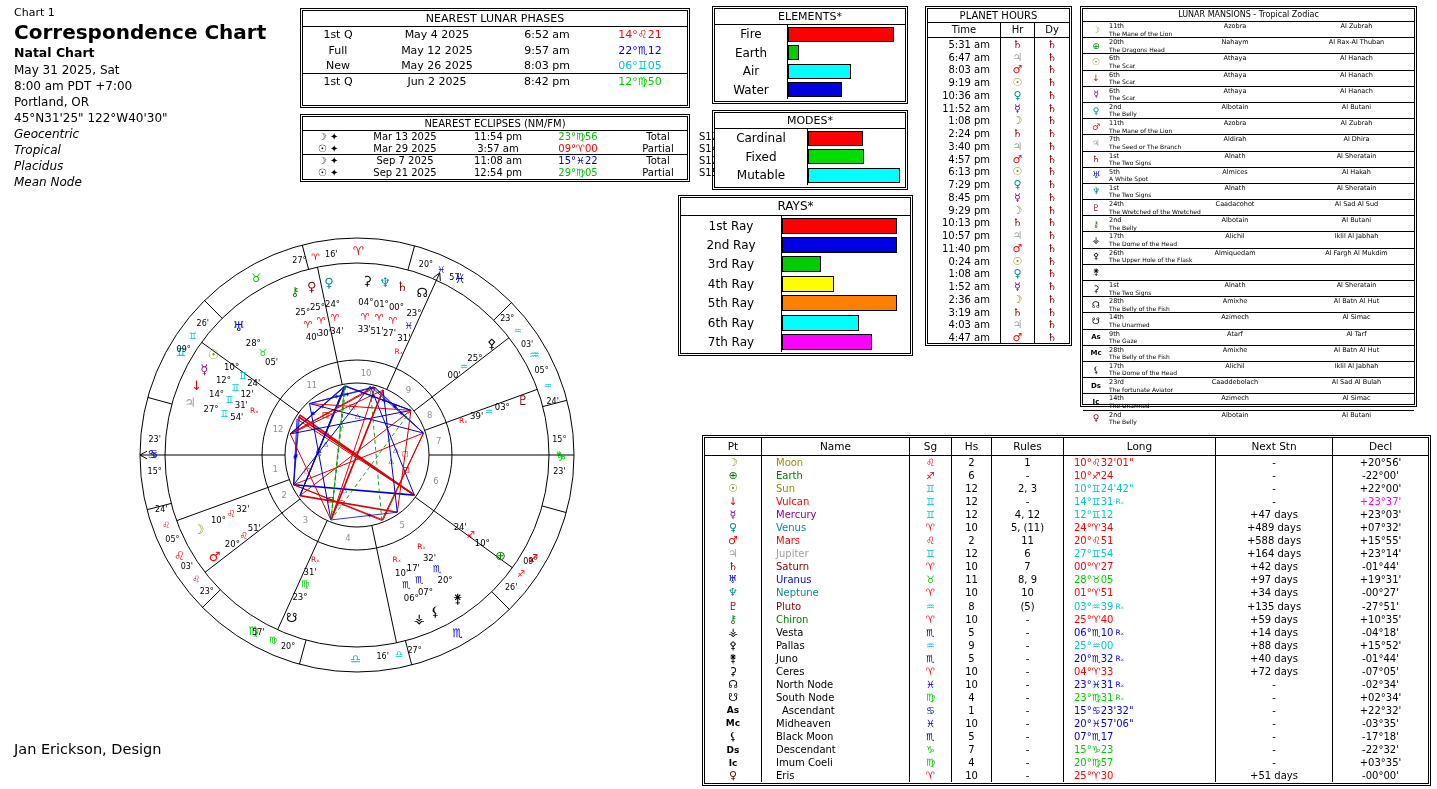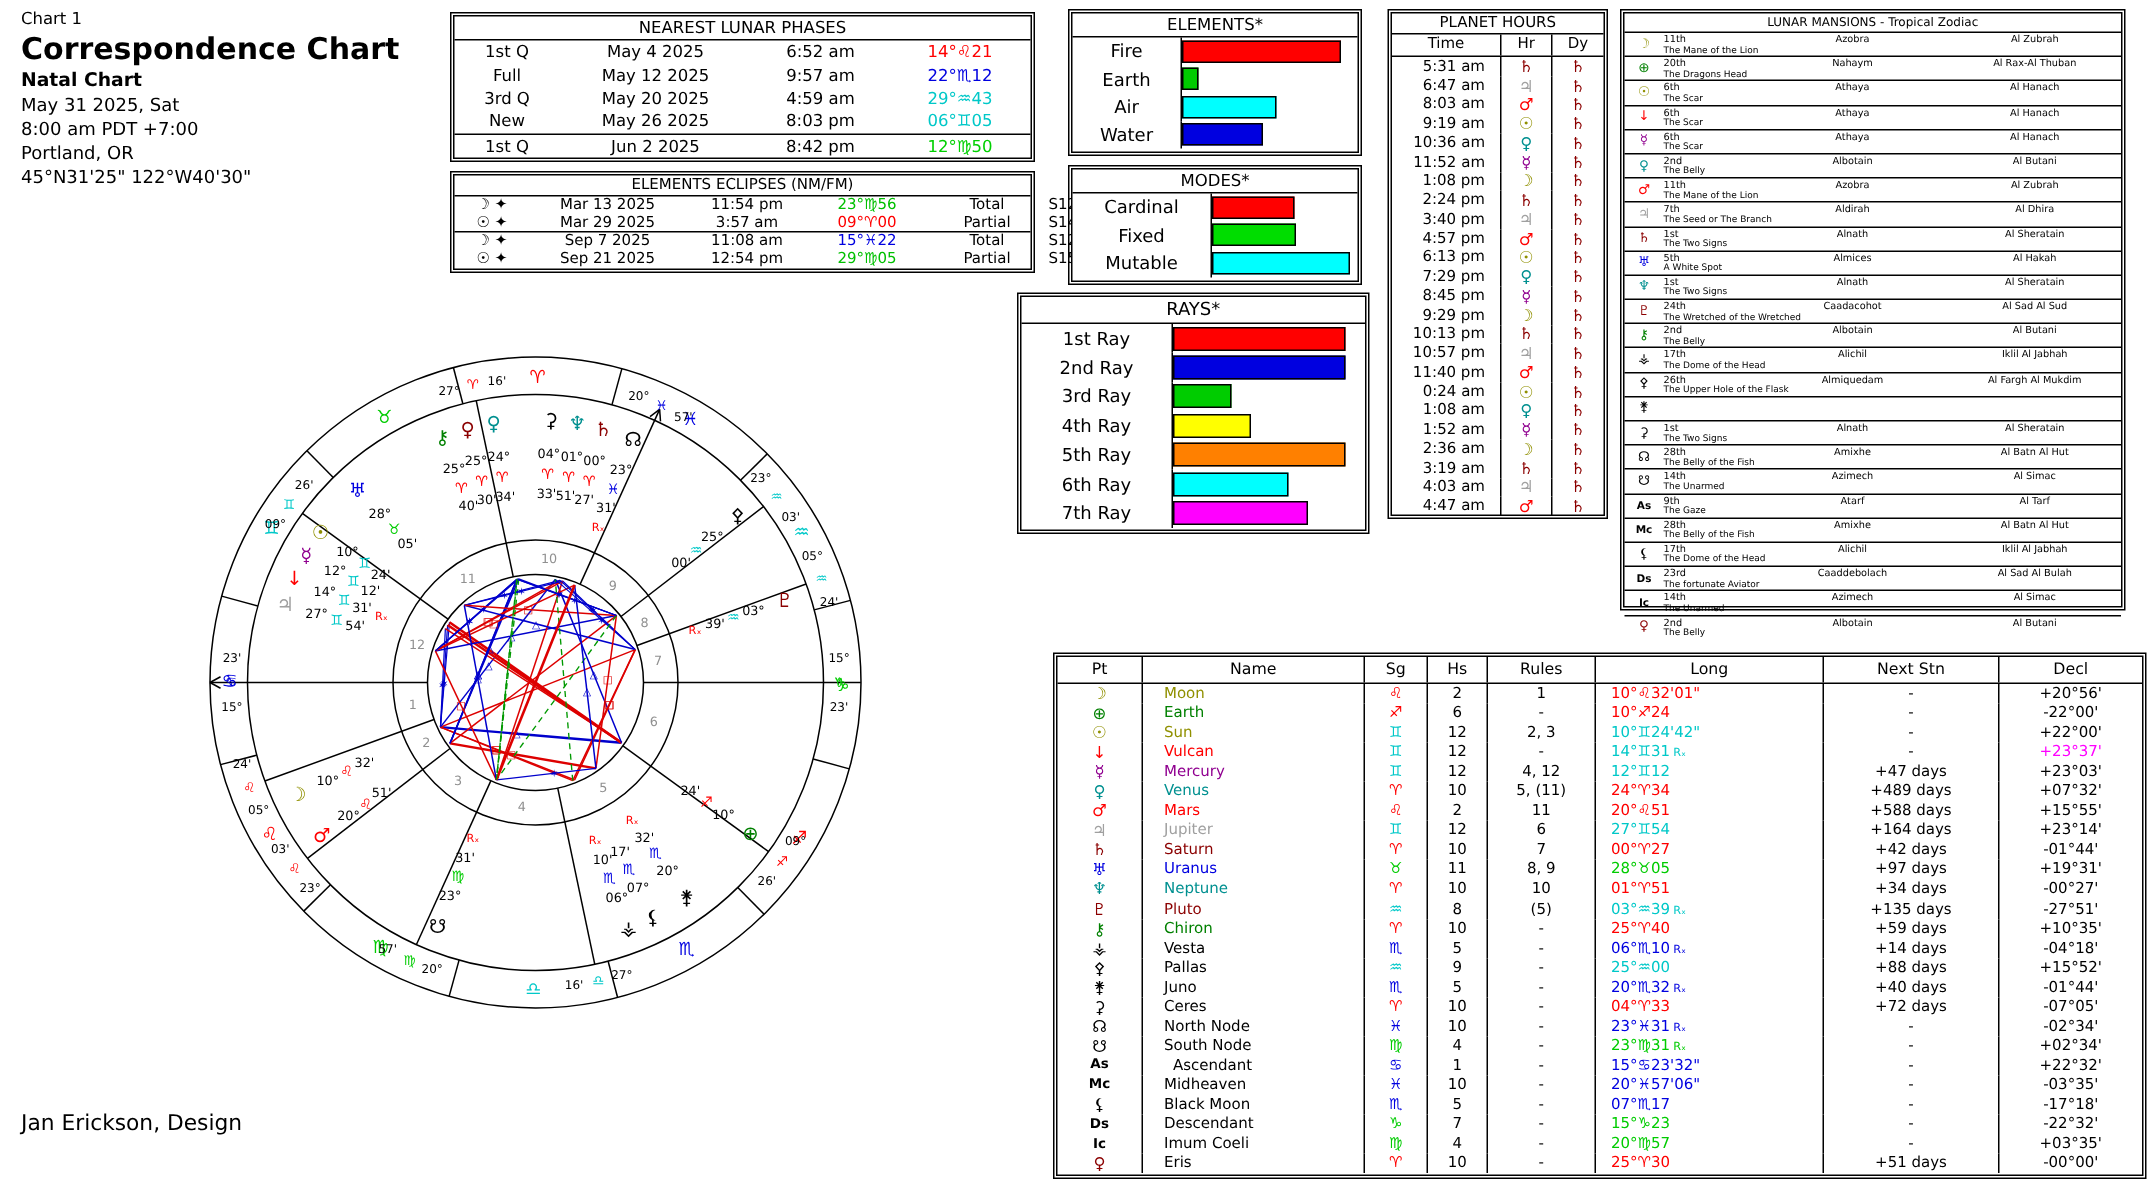--- a/index.html
+++ b/index.html
@@ -63,60 +63,60 @@
 <body>
 
 <div id="info" class="abs" style="left:14px;top:6px;">
   <div class="i-chartlabel">Chart 1</div>
   <div class="i-title">Correspondence Chart</div>
   <div class="i-sub">Natal Chart</div>
   <div class="i-line">May 31 2025, Sat</div>
   <div class="i-line">8:00 am  PDT +7:00</div>
   <div class="i-line">Portland, OR</div>
   <div class="i-line">45°N31'25" 122°W40'30"</div>
+  <div id="info-settings">
+      <div class="i-set">Geocentric</div>
+      <div class="i-set">Tropical</div>
+      <div class="i-set">Placidus</div>
+      <div class="i-set">Mean Node</div>
+    </div>
 </div>
 
 <div class="panel" style="left:302px;top:10px;width:384px;height:94px;">
   <div class="ptitle">NEAREST LUNAR PHASES</div>
   <div id="phase-rows">
       <div class="lp-row">
         <span>1st Q</span>
         <span>May 4 2025</span>
         <span>6:52 am</span>
         <span style="color: rgb(255, 0, 0);">14°♌21</span>
       </div>
       <div class="lp-row">
         <span>Full</span>
         <span>May 12 2025</span>
         <span>9:57 am</span>
         <span style="color: rgb(0, 0, 224);">22°♏12</span>
       </div>
       <div class="lp-row">
-        <span>3rd Q</span>
-        <span>May 20 2025</span>
-        <span>4:59 am</span>
-        <span style="color: rgb(0, 200, 200);">29°♒43</span>
-      </div>
-      <div class="lp-row">
         <span>New</span>
         <span>May 26 2025</span>
         <span>8:03 pm</span>
         <span style="color: rgb(0, 200, 200);">06°♊05</span>
       </div>
       <div class="lp-row sep">
         <span>1st Q</span>
         <span>Jun 2 2025</span>
         <span>8:42 pm</span>
         <span style="color: rgb(0, 208, 0);">12°♍50</span>
       </div>
     </div>
 </div>
 
 <div class="panel" style="left:302px;top:116px;width:384px;height:62px;">
-  <div class="ptitle small">ELEMENTS ECLIPSES (NM/FM)</div>
+  <div class="ptitle small">NEAREST ECLIPSES (NM/FM)</div>
   <div id="eclipse-rows">
       <div class="ec-row">
         <span class="ec-ic">☽ ✦</span>
         <span>Mar 13 2025</span>
         <span>11:54 pm</span>
         <span style="color: rgb(0, 192, 0);">23°♍56</span>
         <span>Total</span>
         <span>S123</span>
       </div>
       <div class="ec-row">

